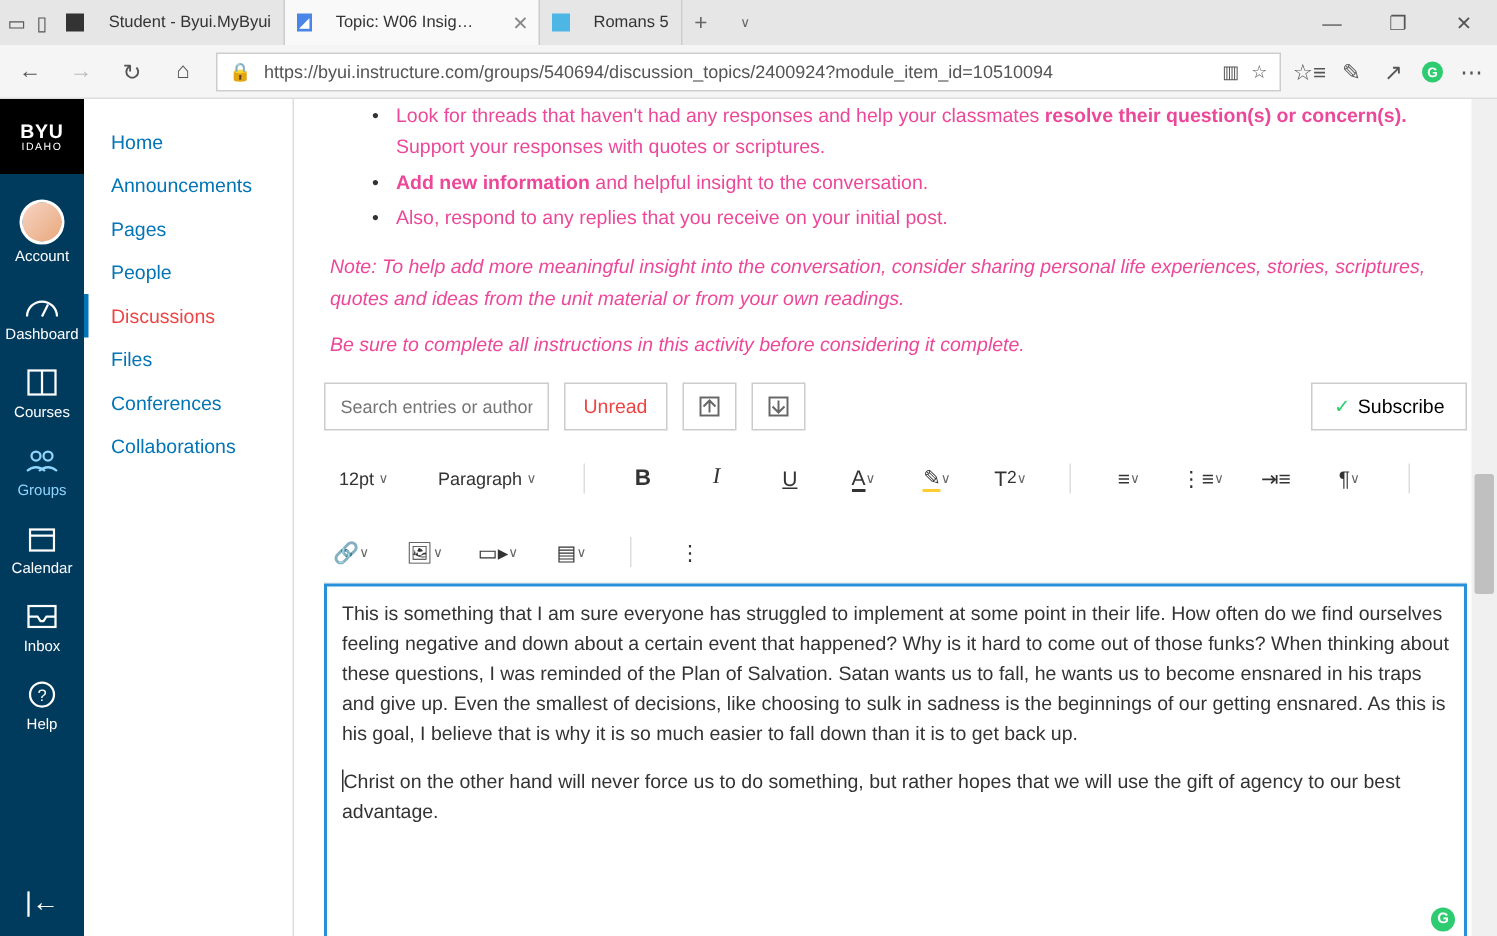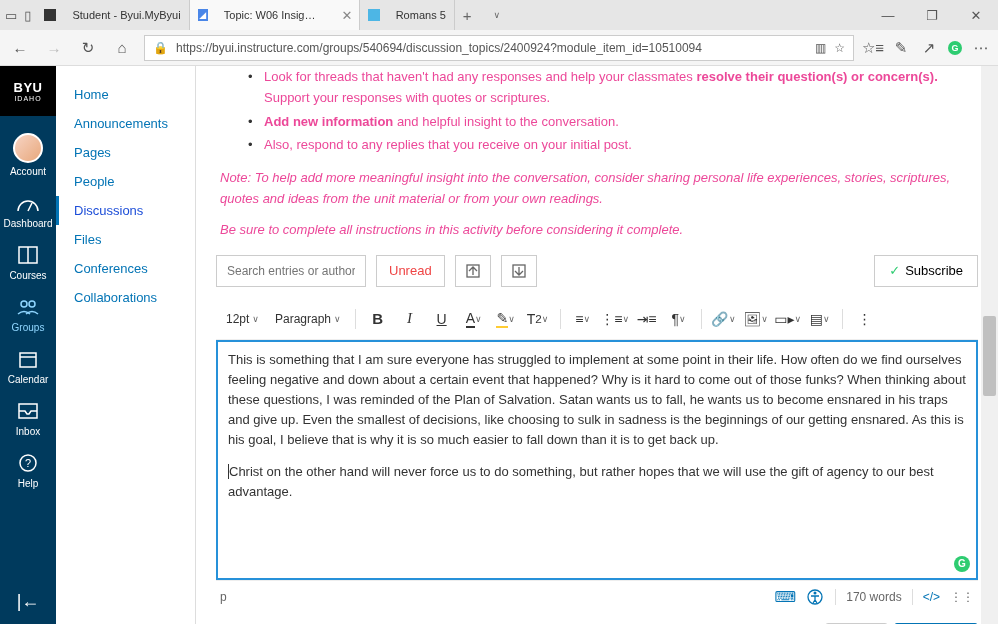--- a/index.html
+++ b/index.html
@@ -27,37 +27,37 @@
     .globalnav { width: 56px; background: #003a5d; display:flex; flex-direction:column; align-items:center; color:#fff; }
     .brand { width: 56px; height: 50px; background: #000; display:flex; flex-direction:column; align-items:center; justify-content:center; font-weight:bold; font-size:13px; letter-spacing:0.5px; }
     .brand .idaho { font-size:7px; letter-spacing:1px; font-weight:normal; }
     .gn-item { width:64px; padding: 8px 0 6px; display:flex; flex-direction:column; align-items:center; font-size:10px; gap:3px; cursor:pointer; }
     .gn-ico { width:24px; height:24px; display:flex; align-items:center; justify-content:center; font-size:18px; }
     .gn-avatar { width:30px; height:30px; border-radius:50%; background: linear-gradient(135deg,#f7d4c4,#e8a87c); border:2px solid white; margin-top:9px; }
     .gn-collapse { margin-top:auto; padding:12px 0; font-size:18px; }
     .gn-item.active { color: #8fd6ff; }
     .coursenav { width: 140px; background: #fff; border-right:1px solid #ddd; padding:14px 0; }
     .cn-item { padding: 7px 18px; font-size:13px; color:#0374b5; cursor:pointer; }
-    .cn-item.active { border-left: 3px solid #0374b5; color:#1d4ed8; font-weight:500; padding-left:15px; }
+    .cn-item.active { border-left: 3px solid #0374b5; color:#ef4444; font-weight:500; padding-left:15px; }
     .main { flex:1; background:#fff; overflow-y:auto; position:relative; }
     .main-content { padding: 0 20px 20px; }
     .instructions { color:#ec4899; font-size:13px; line-height:1.6; }
     .instructions ul { list-style:none; padding-left: 36px; }
     .instructions li { position:relative; padding:1px 0 2px 12px; }
     .instructions li::before { content:"•"; position:absolute; left:-4px; color:#333; }
     .instructions strong { font-weight:600; }
     .note { font-style:italic; margin:10px 0; padding-left:4px; }
     .toolbar-row { display:flex; align-items:center; gap:10px; margin-top:14px; }
     .search-input { width:150px; height:32px; border:1px solid #ccc; padding:0 10px; font-size:12px; color:#888; }
     .tb-action { height:32px; padding:0 12px; border:1px solid #ccc; background:#fff; display:flex; align-items:center; font-size:13px; color:#ef4444; cursor:pointer; }
     .tb-iconbtn { width:36px; height:32px; border:1px solid #ccc; background:#fff; display:flex; align-items:center; justify-content:center; color:#666; font-size:14px; }
     .tb-flex { flex:1; }
     .subscribe { height:32px; padding:0 14px; border:1px solid #ccc; background:#fff; display:flex; align-items:center; gap:5px; font-size:13px; }
     .editor-wrap { margin-top:12px; border:none; }
-    .editor-toolbar { display:flex; align-items:center; gap:4px; padding:6px 4px; border-bottom:1px solid #eee; flex-wrap:wrap; }
+    .editor-toolbar { display:flex; align-items:center; gap:21px; padding:6px 4px; border-bottom:1px solid #eee; flex-wrap:wrap; }
     .et-item { padding:4px 6px; font-size:12px; color:#333; display:flex; align-items:center; gap:3px; cursor:pointer; border-radius:3px; }
     .et-sep { width:1px; height:20px; background:#ddd; margin:0 4px; }
     .et-btn { width:28px; height:28px; display:flex; align-items:center; justify-content:center; font-size:14px; color:#333; cursor:pointer; border-radius:3px; }
     .et-btn strong { font-size:15px; }
     .et-btn em { font-size:15px; font-style:italic; font-family:'Times New Roman',serif; }
     .et-btn .u { text-decoration:underline; font-size:14px; }
     .chev { font-size:9px; color:#666; }
     .editor-body { border:2px solid #2691d9; padding:8px 10px; min-height:240px; font-size:13px; line-height:1.55; color:#333; position:relative; }
     .editor-body p { margin-bottom: 12px; }
     .caret { border-left:1px solid #333; animation:blink 1s infinite; }

